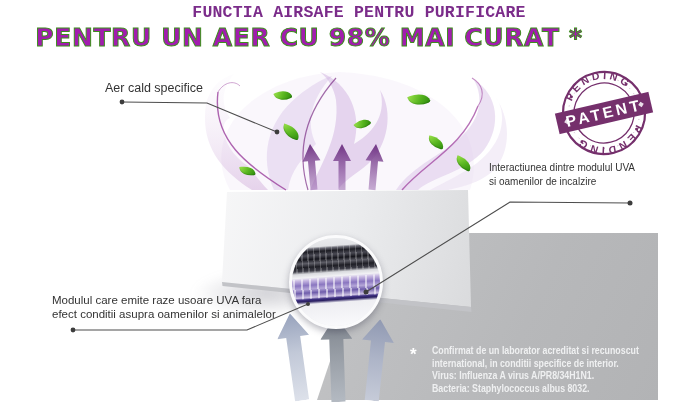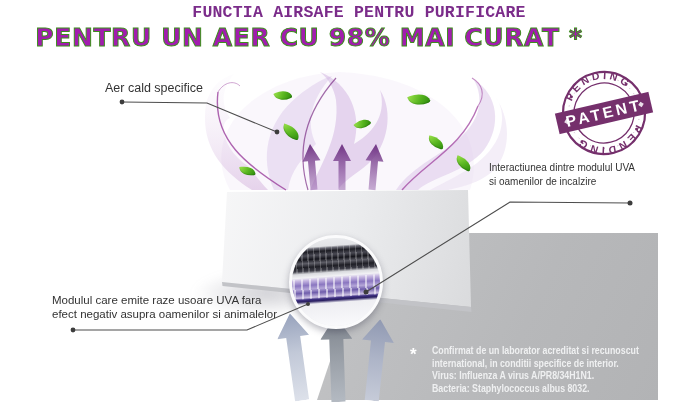--- a/index.html
+++ b/index.html
@@ -167,21 +167,21 @@
     </g>
   </svg>
 
   <div class="label label-air">Aer cald specifice</div>
   <div class="label label-right">
     <div>Interactiunea dintre modulul UVA</div>
     <div>si oamenilor de incalzire</div>
   </div>
   <div class="label label-left">
     <div>Modulul care emite raze usoare UVA fara</div>
-    <div>efect negativ asupra oamenilor si animalelor</div>
+    <div>efect conditii asupra oamenilor si animalelor</div>
   </div>
 
   <svg class="stamp" viewBox="0 0 96 96">
     <defs>
       <path id="ap" d="M 14,48 A 34,34 0 0 1 82,48"></path>
     </defs>
     <circle cx="48" cy="48" r="41" stroke="#6e2565" stroke-width="2.2" fill="none"></circle>
     <circle cx="48" cy="48" r="30" stroke="#6e2565" stroke-width="1.3" fill="none"></circle>
     <circle cx="48" cy="48" r="35.5" stroke="#6e2565" stroke-width=".8" fill="none" stroke-dasharray="1 6" opacity=".45"></circle>
     <g fill="#6e2565">

